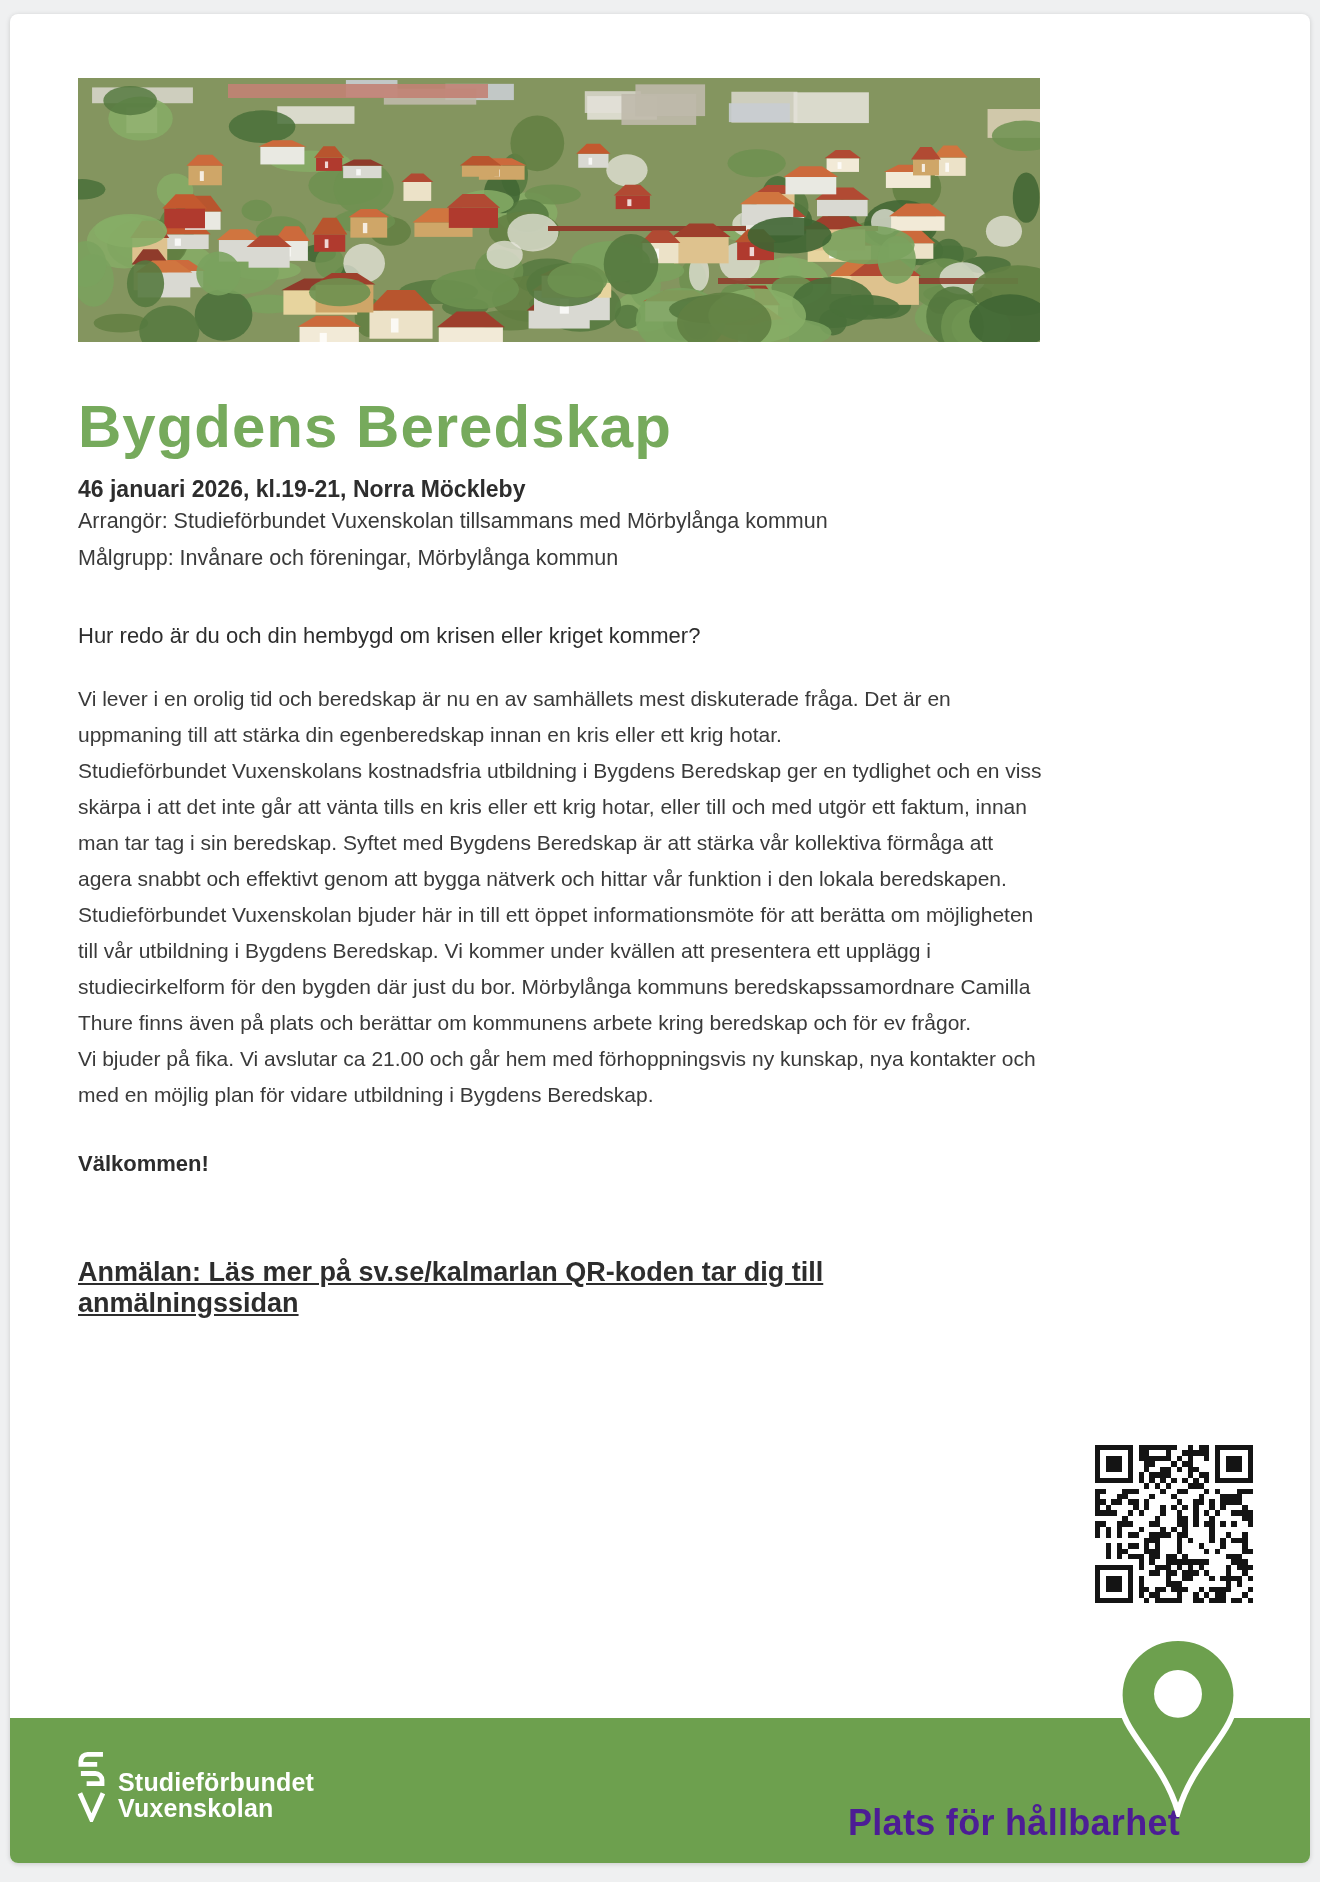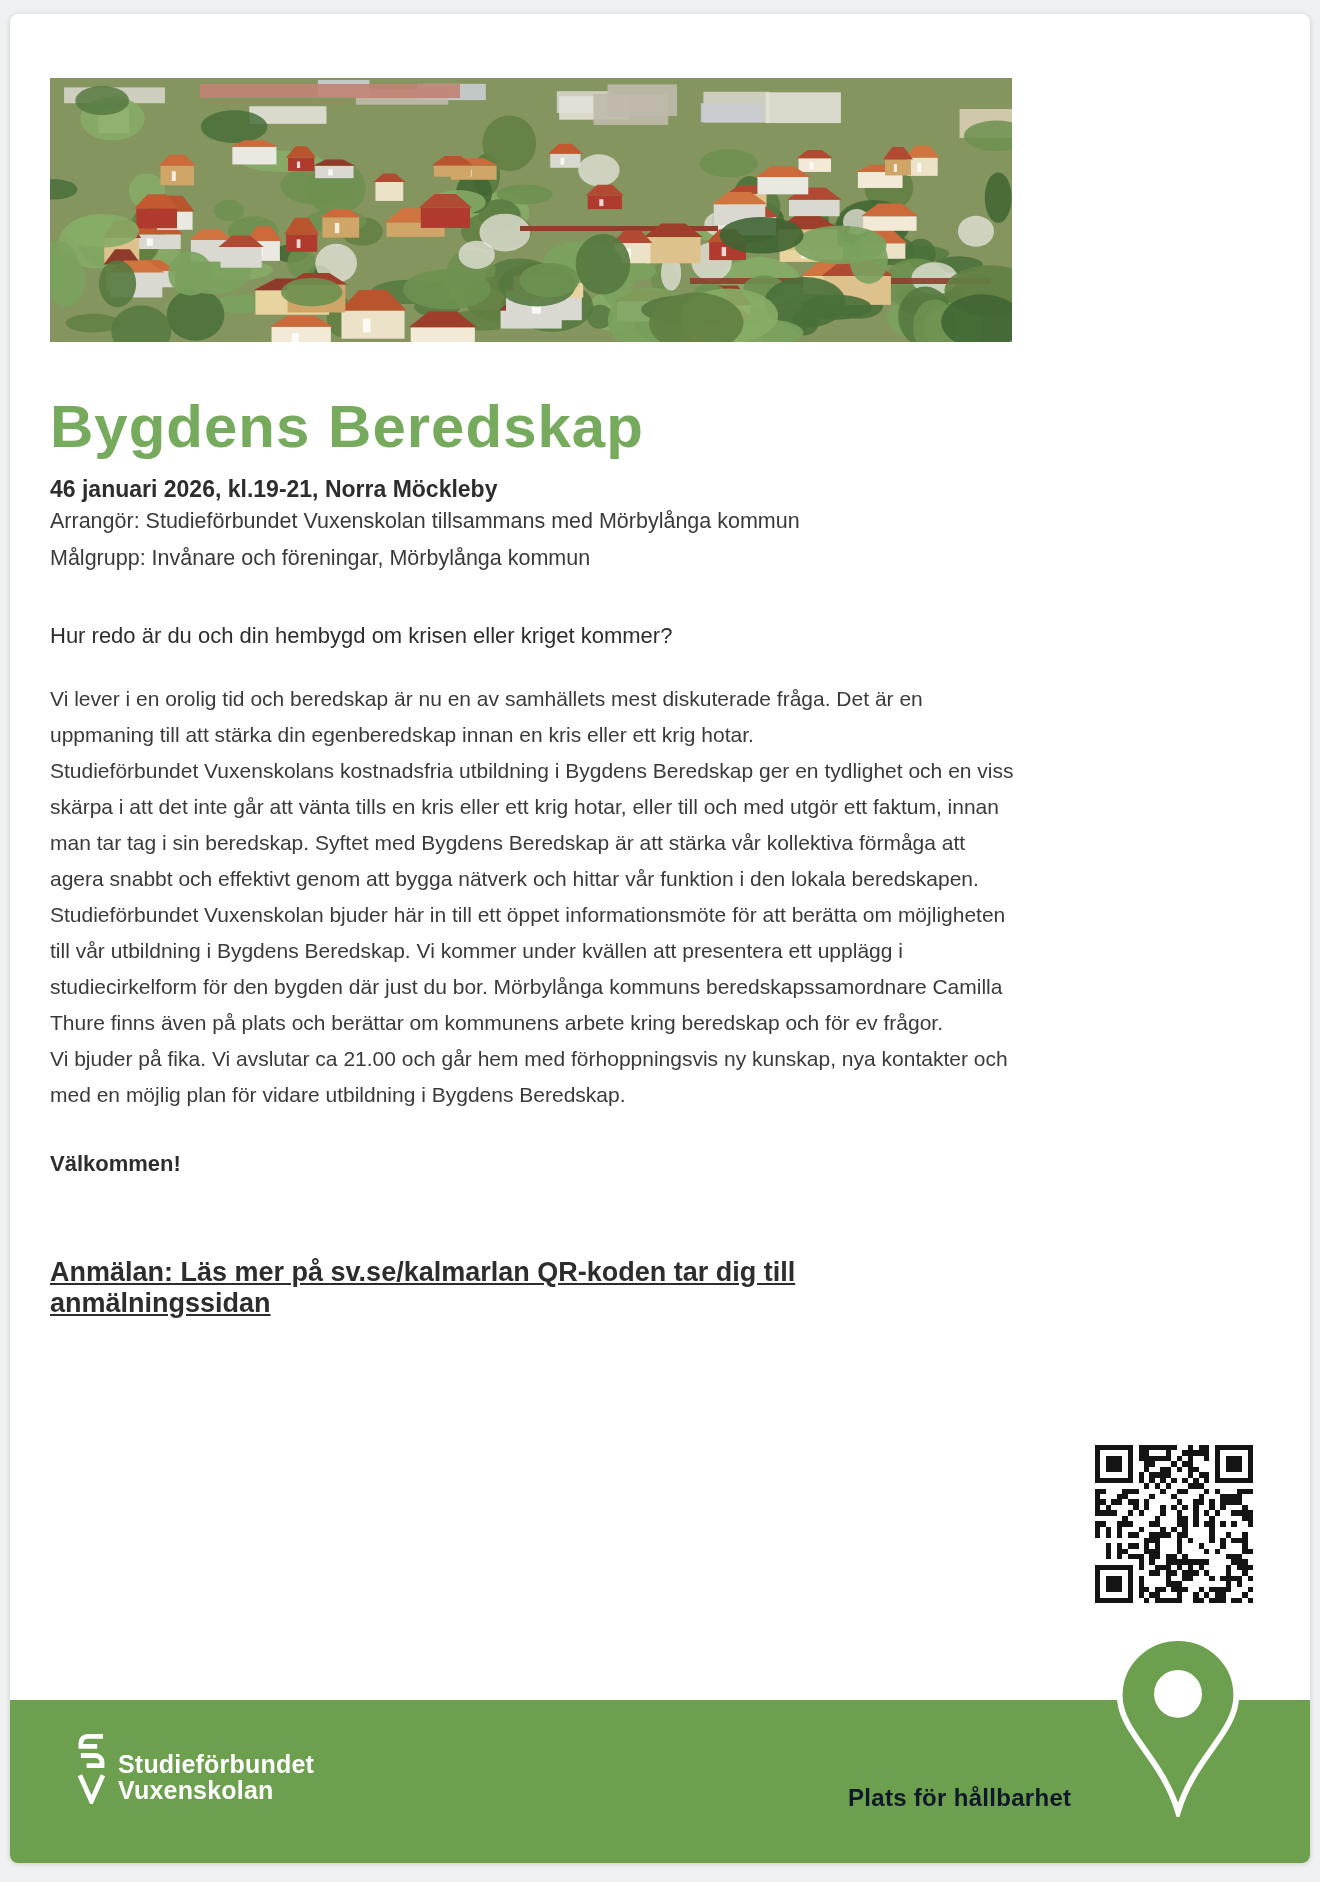--- a/index.html
+++ b/index.html
@@ -18,21 +18,21 @@
   }
   .page{
     position:absolute;
     left:10px; top:14px;
     width:1300px; height:1849px;
     background:#ffffff;
     border-radius:8px;
     box-shadow:0 1px 5px rgba(0,0,0,.16);
     overflow:hidden;
   }
-  .content{ padding:0 40px; }
+  .content{ padding:0 68px; }
   .photo{
     margin-top:64px;
     width:962px; height:264px;
     overflow:hidden;
     background:#84955f;
   }
   .photo svg{display:block;}
   .title{
     margin-top:52px;
     font-size:60px;
@@ -82,21 +82,21 @@
   .qr{
     position:absolute;
     left:1085px; top:1431px;
     width:158px; height:158px;
     background:#fff;
   }
   .qr svg{display:block;width:158px;height:158px;shape-rendering:crispEdges;}
   .footer{
     position:absolute;
     left:0; right:0; bottom:0;
-    height:163px;
+    height:145px;
     background:var(--footer-green);
   }
   .logo{
     position:absolute;
     left:58px; top:32px;
     display:flex;
     align-items:flex-end;
   }
   .logo svg{display:block;}
   .logo-text{
@@ -104,23 +104,23 @@
     margin-bottom:1px;
     color:#fff;
     font-weight:bold;
     font-size:25px;
     line-height:26px;
     letter-spacing:.2px;
   }
   .tagline{
     position:absolute;
     left:838px; top:84px;
-    color:#0f172a;
+    color:#4c1d95;
     font-weight:bold;
-    font-size:24px;
+    font-size:36px;
     letter-spacing:.3px;
   }
   .pin{
     position:absolute;
     left:1103px; top:1619px;
     width:130px; height:184px;
   }
   .pin svg{display:block;}
 </style>
 </head>

